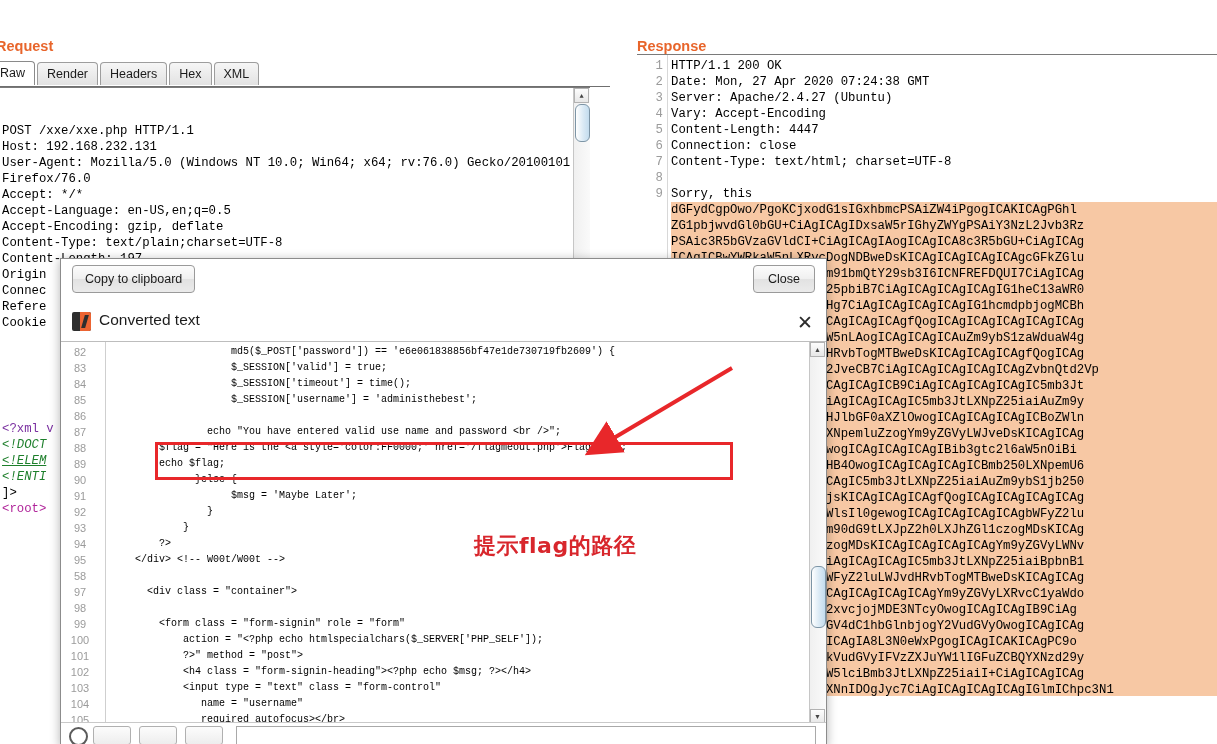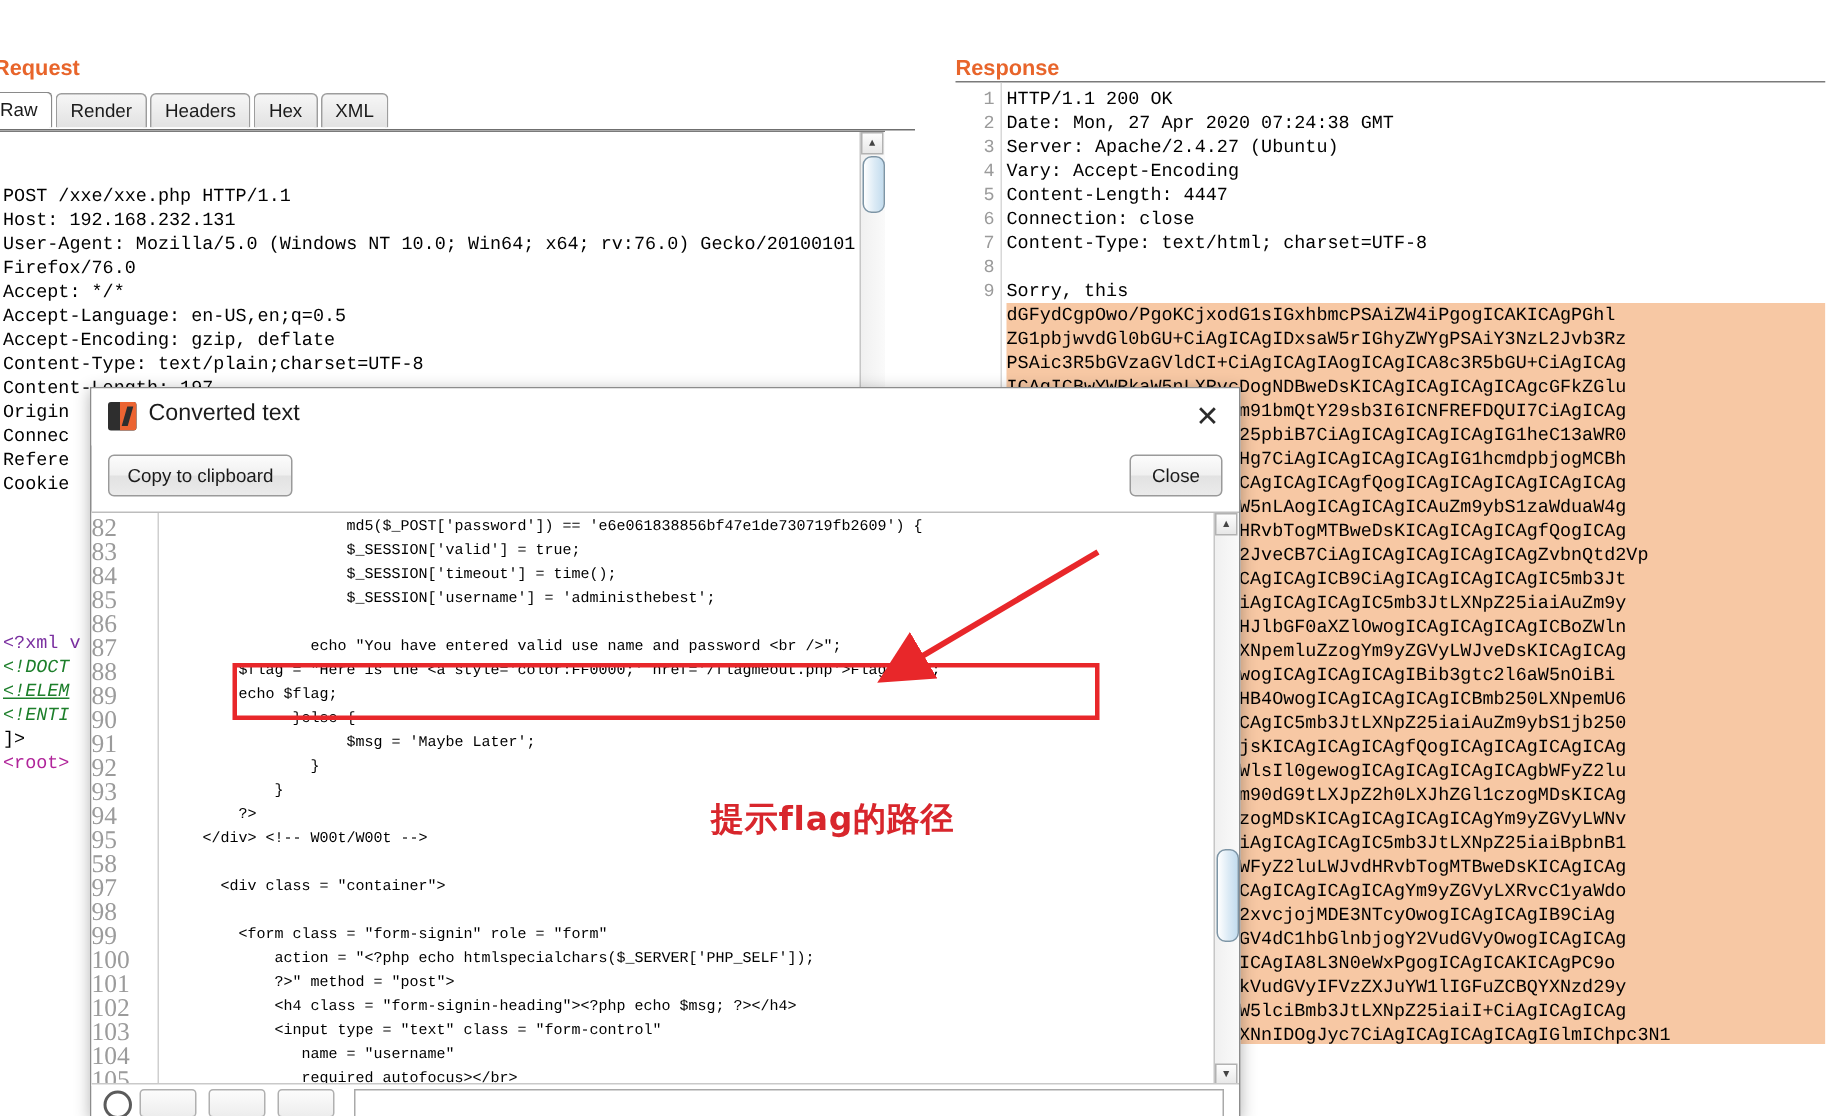--- a/index.html
+++ b/index.html
@@ -142,22 +142,22 @@
     background:linear-gradient(to bottom,#fcfcfc 0%,#f0f0f0 48%,#e2e2e2 52%,#ebebeb 100%);
     border:1px solid #9a9a9a;border-radius:4px;font-size:12.5px;color:#1a1a1a;
     display:flex;align-items:center;cursor:default;
   }
   #dlg-code{
     position:absolute;left:0;top:82px;width:765px;height:382px;
     background:#fff;border-top:1px solid #bdbdbd;overflow:hidden;
   }
   #dlg-linenums{
     position:absolute;left:0;top:2px;width:38px;
-    text-align:left;color:#9b9b9b;
-    font-family:Liberation Serif, serif;font-size:17px;line-height:16px;
+    text-align:center;color:#9b9b9b;
+    font-family:Liberation Sans, sans-serif;font-size:11px;line-height:16px;
   }
   #dlg-gutter{position:absolute;left:44px;top:0;bottom:0;width:1px;background:#cfcfcf;}
   #dlg-src{
     position:absolute;left:50px;top:2px;right:18px;
     font-family:"Liberation Mono",monospace;font-size:10px;line-height:16px;
     white-space:pre;color:#000;
   }
   #dlg-bottom{
     position:absolute;left:0;bottom:0;width:765px;height:22px;
     border-top:1px solid #c9c9c9;background:#fff;
@@ -252,31 +252,31 @@
   <div class="panel-title">Response</div>
   <div class="codearea" id="res-code">
     <div class="linenums" id="res-nums"><div>1</div><div>2</div><div>3</div><div>4</div><div>5</div><div>6</div><div>7</div><div>8</div><div>9</div><div>&nbsp;</div><div>&nbsp;</div><div>&nbsp;</div><div>&nbsp;</div><div>&nbsp;</div><div>&nbsp;</div><div>&nbsp;</div><div>&nbsp;</div><div>&nbsp;</div><div>&nbsp;</div><div>&nbsp;</div><div>&nbsp;</div><div>&nbsp;</div><div>&nbsp;</div><div>&nbsp;</div><div>&nbsp;</div><div>&nbsp;</div><div>&nbsp;</div><div>&nbsp;</div><div>&nbsp;</div><div>&nbsp;</div><div>&nbsp;</div><div>&nbsp;</div><div>&nbsp;</div><div>&nbsp;</div><div>&nbsp;</div><div>&nbsp;</div><div>&nbsp;</div><div>&nbsp;</div><div>&nbsp;</div><div>&nbsp;</div></div>
     <div class="gutter-line"></div>
     <div class="reslines" id="res-body"><div>HTTP/1.1 200 OK</div><div>Date: Mon, 27 Apr 2020 07:24:38 GMT</div><div>Server: Apache/2.4.27 (Ubuntu)</div><div>Vary: Accept-Encoding</div><div>Content-Length: 4447</div><div>Connection: close</div><div>Content-Type: text/html; charset=UTF-8</div><div> </div><div>Sorry, this</div><div class="b64">dGFydCgpOwo/PgoKCjxodG1sIGxhbmcPSAiZW4iPgogICAKICAgPGhl</div><div class="b64">ZG1pbjwvdGl0bGU+CiAgICAgIDxsaW5rIGhyZWYgPSAiY3NzL2Jvb3Rz</div><div class="b64">PSAic3R5bGVzaGVldCI+CiAgICAgIAogICAgICA8c3R5bGU+CiAgICAg</div><div class="b64">ICAgICBwYWRkaW5nLXRvcDogNDBweDsKICAgICAgICAgICAgcGFkZGlu</div><div class="b64">ICAgICAgICAgIGJhY2tncm91bmQtY29sb3I6ICNFREFDQUI7CiAgICAg</div><div class="b64">ICAgICAgIC5mb3JtLXNpZ25pbiB7CiAgICAgICAgICAgIG1heC13aWR0</div><div class="b64">ICAgIHBhZGRpbmc6IDE1cHg7CiAgICAgICAgICAgIG1hcmdpbjogMCBh</div><div class="b64">b2xvcjogIzAxNzU3MjsKICAgICAgICAgfQogICAgICAgICAgICAgICAg</div><div class="b64">b3JtLXNpZ25pbiloZWFkaW5nLAogICAgICAgICAuZm9ybS1zaWduaW4g</div><div class="b64">ICAgICAgbWFyZ2luLWJvdHRvbTogMTBweDsKICAgICAgICAgfQogICAg</div><div class="b64">cm0tc2lnbmluIC5jaGVja2JveCB7CiAgICAgICAgICAgICAgZvbnQtd2Vp</div><div class="b64">Z2h0OiBub3JtYWw7CiAgICAgICAgICB9CiAgICAgICAgICAgIC5mb3Jt</div><div class="b64">ICAgIH0KICAgICAgICAgCiAgICAgICAgIC5mb3JtLXNpZ25iaiAuZm9y</div><div class="b64">ICAgICAgcG9zaXRpb246IHJlbGF0aXZlOwogICAgICAgICAgICBoZWln</div><div class="b64">ICAgIC13ZWJraXQtYm94LXNpemluZzogYm9yZGVyLWJveDsKICAgICAg</div><div class="b64">aW5nOiBib3JkZXItYm940wogICAgICAgICAgIBib3gtc2l6aW5nOiBi</div><div class="b64">ICAgICBwYWRkaW5nOiAxMHB4OwogICAgICAgICAgICBmb250LXNpemU6</div><div class="b64">ICAgICAgICAgCiAgICAgICAgIC5mb3JtLXNpZ25iaiAuZm9ybS1jb250</div><div class="b64">ICAgICAgei1pbmRleDogMjsKICAgICAgICAgfQogICAgICAgICAgICAg</div><div class="b64">IGlucHV0W3R5cGU9ImVtYWlsIl0gewogICAgICAgICAgICAgbWFyZ2lu</div><div class="b64">ICAgICAgICBib3JkZXItYm90dG9tLXJpZ2h0LXJhZGl1czogMDsKICAg</div><div class="b64">dHRvbS1sZWZ0LXJhZGl1czogMDsKICAgICAgICAgICAgYm9yZGVyLWNv</div><div class="b64">ICAgIHOKICAgICAgICAgCiAgICAgICAgIC5mb3JtLXNpZ25iaiBpbnB1</div><div class="b64">IHsKICAgICAgICAgICAgbWFyZ2luLWJvdHRvbTogMTBweDsKICAgICAg</div><div class="b64">ZWZ0LXJhZGl1czogMDsKICAgICAgICAgICAgYm9yZGVyLXRvcC1yaWdo</div><div class="b64">ICAgICAgIGJvcmRlci1jb2xvcjojMDE3NTcyOwogICAgICAgIB9CiAg</div><div class="b64">Mn0KICAgICAgICAgICAgdGV4dC1hbGlnbjogY2VudGVyOwogICAgICAg</div><div class="b64">Mjs KICAgICAgICAgfQogICAgIA8L3N0eWxPgogICAgICAKICAgPC9o</div><div class="b64">ICAgICAKICAgICAgPGgyPkVudGVyIFVzZXJuYW1lIGFuZCBQYXNzd29y</div><div class="b64">IGNsYXNzIDOgImNvbnRhaW5lciBmb3JtLXNpZ25iaiI+CiAgICAgICAg</div><div class="b64">ICAgICAgICAgICAgICAkbXNnIDOgJyc7CiAgICAgICAgICAgIGlmIChpc3N1</div></div>
   </div>
 
 </div>
 
 <div id="dialog">
+  <div id="dlg-actions">
+    <div id="btn-copy">Copy to clipboard</div>
+    <div id="btn-close">Close</div>
+  </div>
+
   <div id="dlg-titlebar">
     <div id="dlg-app-icon">
       <div class="flame"></div>
     </div>
     <div id="dlg-title">Converted text</div>
     <div id="dlg-close">✕</div>
-  </div>
-
-  <div id="dlg-actions">
-    <div id="btn-copy">Copy to clipboard</div>
-    <div id="btn-close">Close</div>
   </div>
 
   <div id="dlg-code">
     <div id="dlg-linenums">
         <div>82</div>
         <div>83</div>
         <div>84</div>
         <div>85</div>
         <div>86</div>
         <div>87</div>

